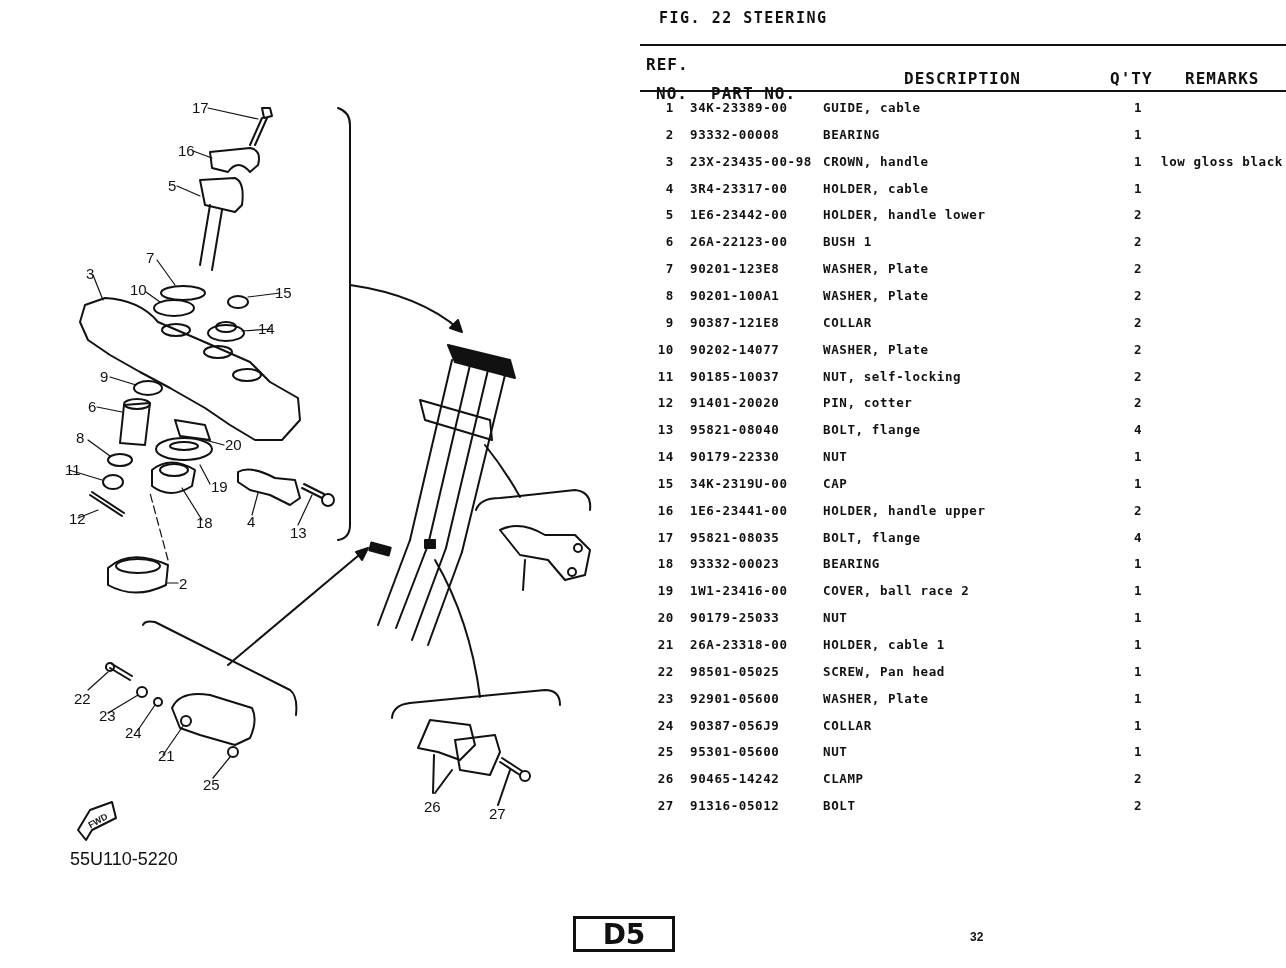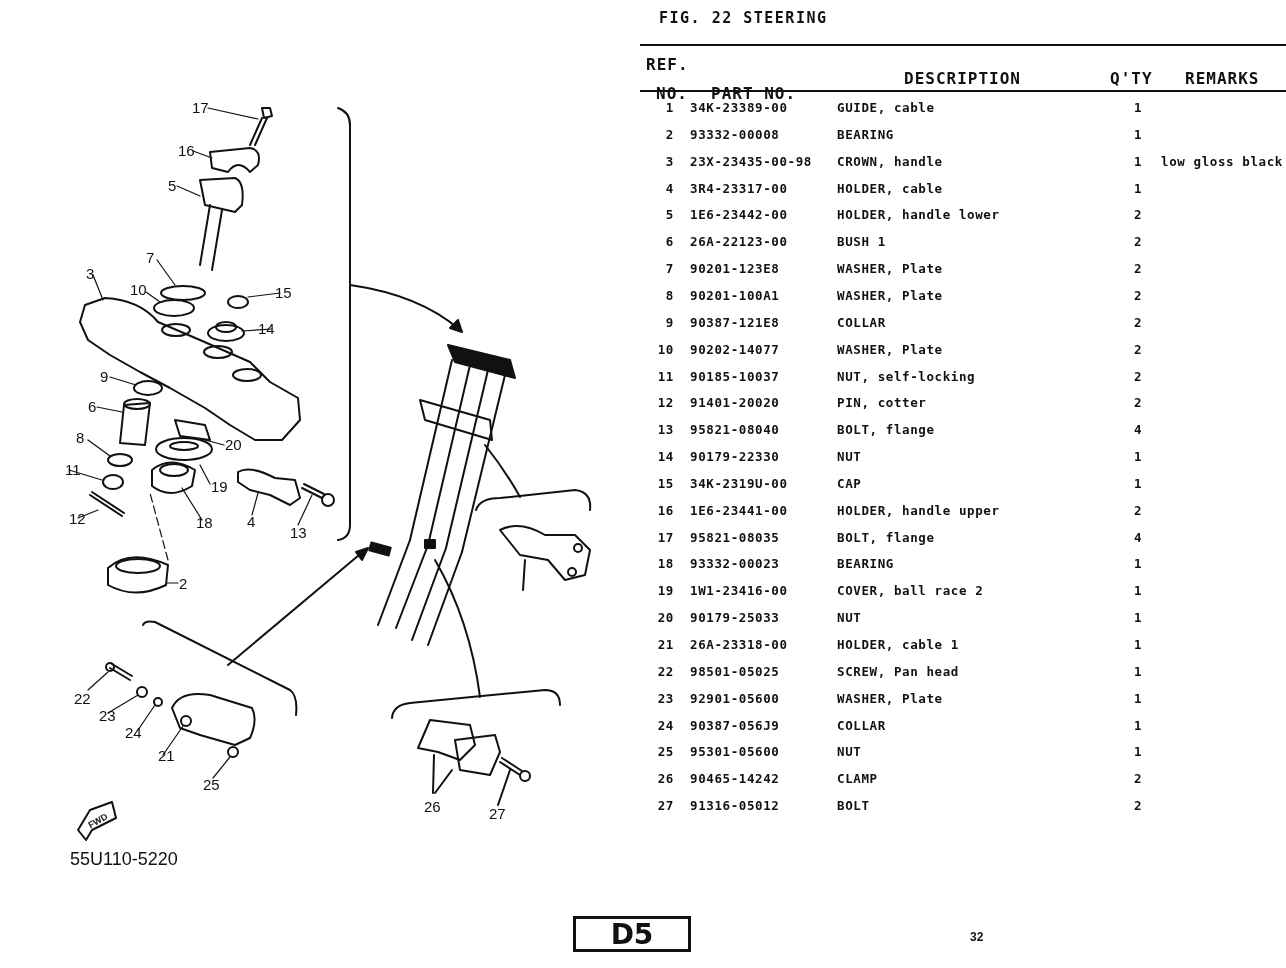--- a/index.html
+++ b/index.html
@@ -7,25 +7,25 @@
   .mono{font-family:"DejaVu Sans Mono","Liberation Mono",monospace;font-weight:bold;}
   #diagram{position:absolute;left:0;top:0;width:640px;height:968px;}
   #diagram text{font-family:"Liberation Sans",sans-serif;font-size:15px;fill:#111;}
   .fig-title{position:absolute;left:659px;top:9px;font-size:15px;letter-spacing:1.5px;text-align:right;}
   .rule{position:absolute;left:640px;right:0;height:2px;background:#111;}
   .hdr{position:absolute;font-size:16px;letter-spacing:1px;}
   .row{position:absolute;left:640px;width:646px;height:26px;font-size:12.5px;letter-spacing:0.6px;}
   .row span{position:absolute;top:0;white-space:nowrap;}
   .c-ref{left:0;width:34px;text-align:right;}
   .c-part{left:50px;}
-  .c-desc{left:197px;}
+  .c-desc{left:183px;}
   .c-qty{left:494px;}
   .c-rem{left:521px;}
   .code{position:absolute;left:70px;top:849px;font-size:18px;}
-  .pagebox{position:absolute;left:573px;top:916px;width:118px;height:36px;border:3px solid #111;box-sizing:border-box;display:flex;align-items:center;justify-content:center;font-size:28px;font-weight:bold;font-family:"DejaVu Sans",sans-serif;}
+  .pagebox{position:absolute;left:573px;top:916px;width:102px;height:36px;border:3px solid #111;box-sizing:border-box;display:flex;align-items:center;justify-content:center;font-size:28px;font-weight:bold;font-family:"DejaVu Sans",sans-serif;}
   .pagenum{position:absolute;left:970px;top:930px;font-size:12px;font-weight:bold;}
 </style>
 </head>
 <body>
 
 <svg id="diagram" viewBox="0 0 640 968" xmlns="http://www.w3.org/2000/svg">
   <g fill="none" stroke="#111" stroke-width="2" stroke-linecap="round" stroke-linejoin="round">
 
     <path d="M338 108 Q350 112 350 125 L350 525 Q350 538 338 540"></path>
 

